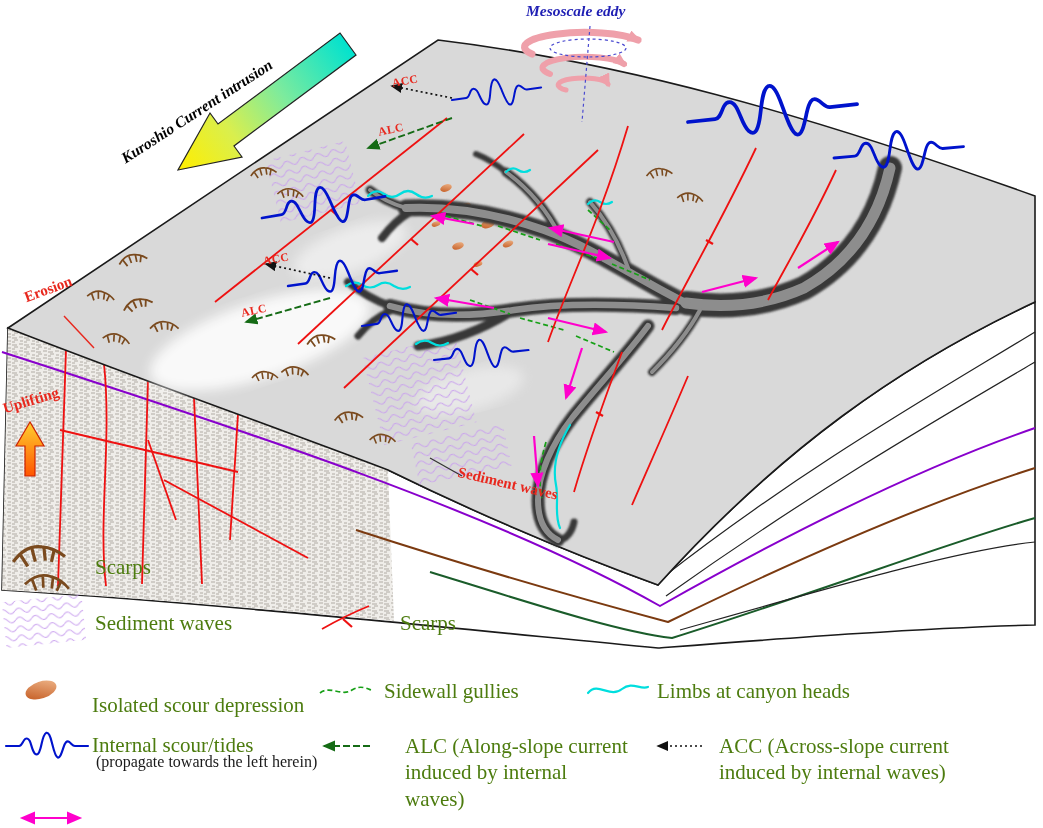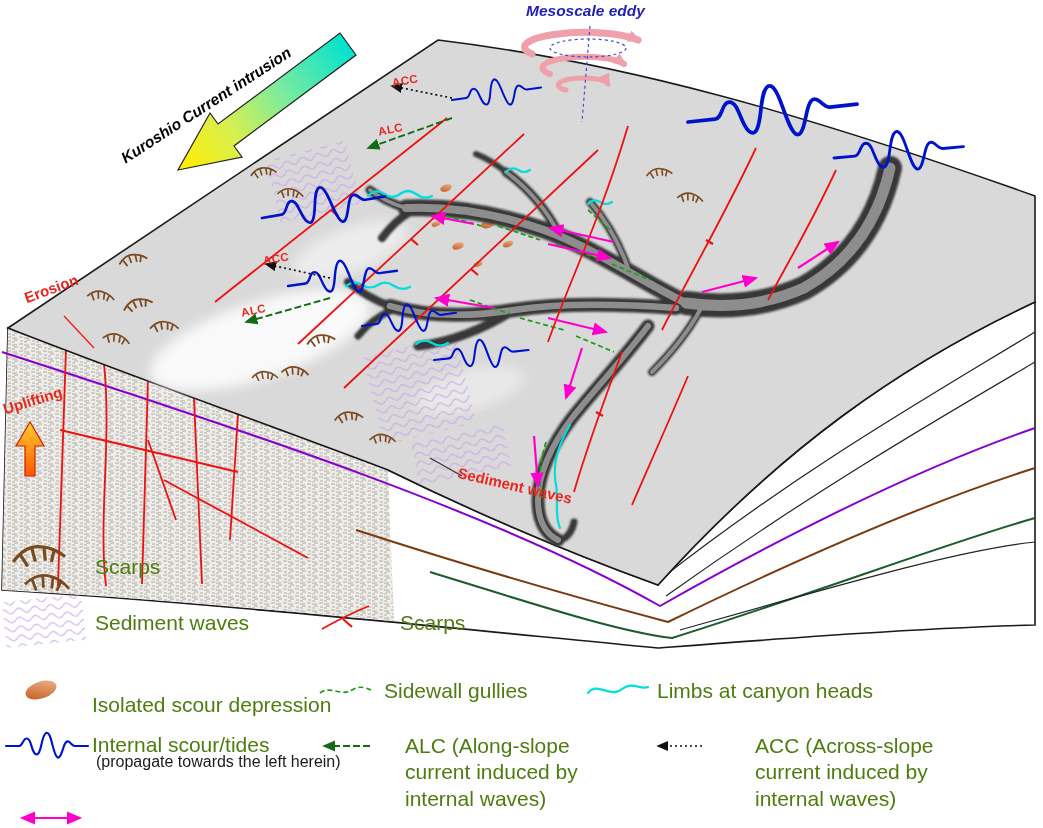--- a/index.html
+++ b/index.html
@@ -1,17 +1,17 @@
 <!DOCTYPE html>
 <html><head>
 <meta charset="utf-8">
 <style>
   html,body{margin:0;padding:0;background:#fff;}
   #figure{position:relative;width:1043px;height:828px;background:#fff;overflow:hidden;
-          font-family:Liberation Sans, sans-serif;}
+          font-family:Liberation Serif, serif;}
   #art{position:absolute;left:0;top:0;}
   .lbl{position:absolute;white-space:nowrap;transform-origin:0 0;}
   .legend-text{font-size:21px;color:#4d7c0f;}
   .legend-text.wrap{white-space:normal;line-height:1.25;}
   .note{font-size:16px;color:#1a1a1a;}
   .red-lbl{color:#e8281e;font-weight:700;font-size:15px;}
   .small-red{color:#e8281e;font-weight:700;font-size:11.5px;letter-spacing:.5px;}
   .eddy-lbl{color:#1f1fb4;font-weight:700;font-style:italic;font-size:15.5px;}
   .kuro-lbl{color:#000;font-weight:700;font-style:italic;font-size:15.5px;}
   
@@ -323,15 +323,15 @@
 
 <div class="lbl legend-text" style="left:95px;top:555px;">Scarps</div>
 <div class="lbl legend-text" style="left:95px;top:611px;">Sediment waves</div>
 <div class="lbl legend-text" style="left:400px;top:611px;">Scarps</div>
 <div class="lbl legend-text" style="left:92px;top:693px;">Isolated scour depression</div>
 <div class="lbl legend-text" style="left:384px;top:679px;">Sidewall gullies</div>
 <div class="lbl legend-text" style="left:657px;top:679px;">Limbs at canyon heads</div>
 <div class="lbl legend-text" style="left:92px;top:733px;">Internal scour/tides</div>
 <div class="lbl note" style="left:96px;top:753px;">(propagate towards the left herein)</div>
 <div class="lbl legend-text wrap" style="left:405px;top:733px;width:225px;">ALC (Along-slope current induced by internal waves)</div>
-<div class="lbl legend-text wrap" style="left:719px;top:733px;width:232px;margin-left:36px;">ACC (Across-slope current induced by internal waves)</div>
+<div class="lbl legend-text wrap" style="left:719px;top:733px;width:232px;">ACC (Across-slope current induced by internal waves)</div>
 
 </div>
 
 </body></html>

